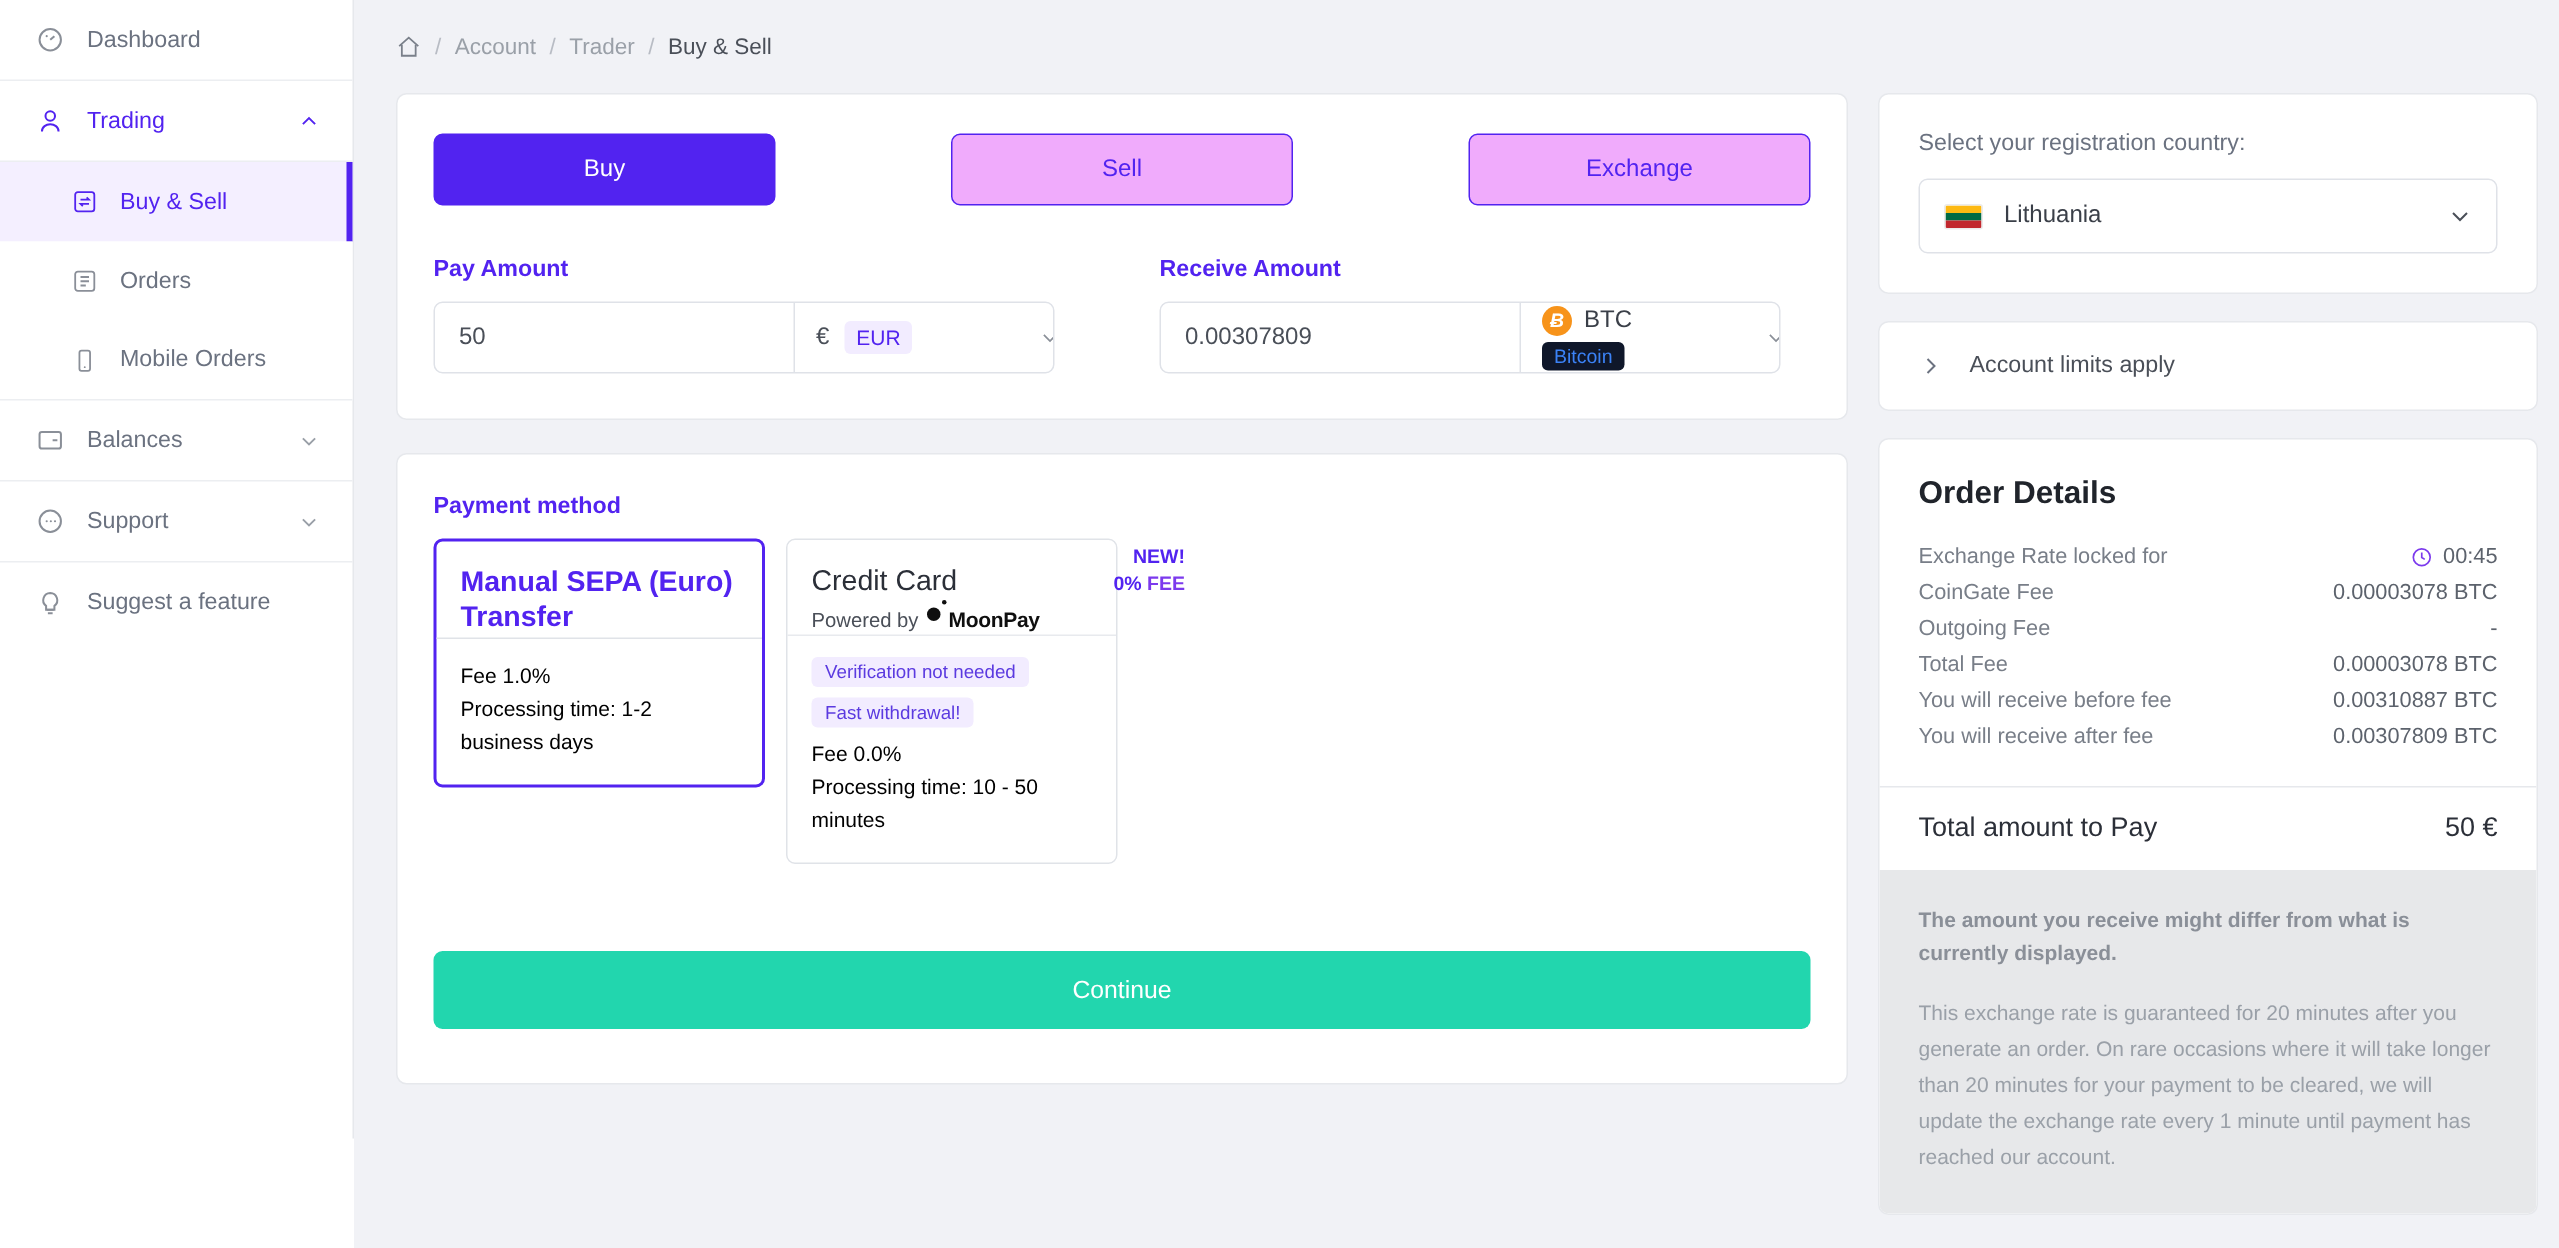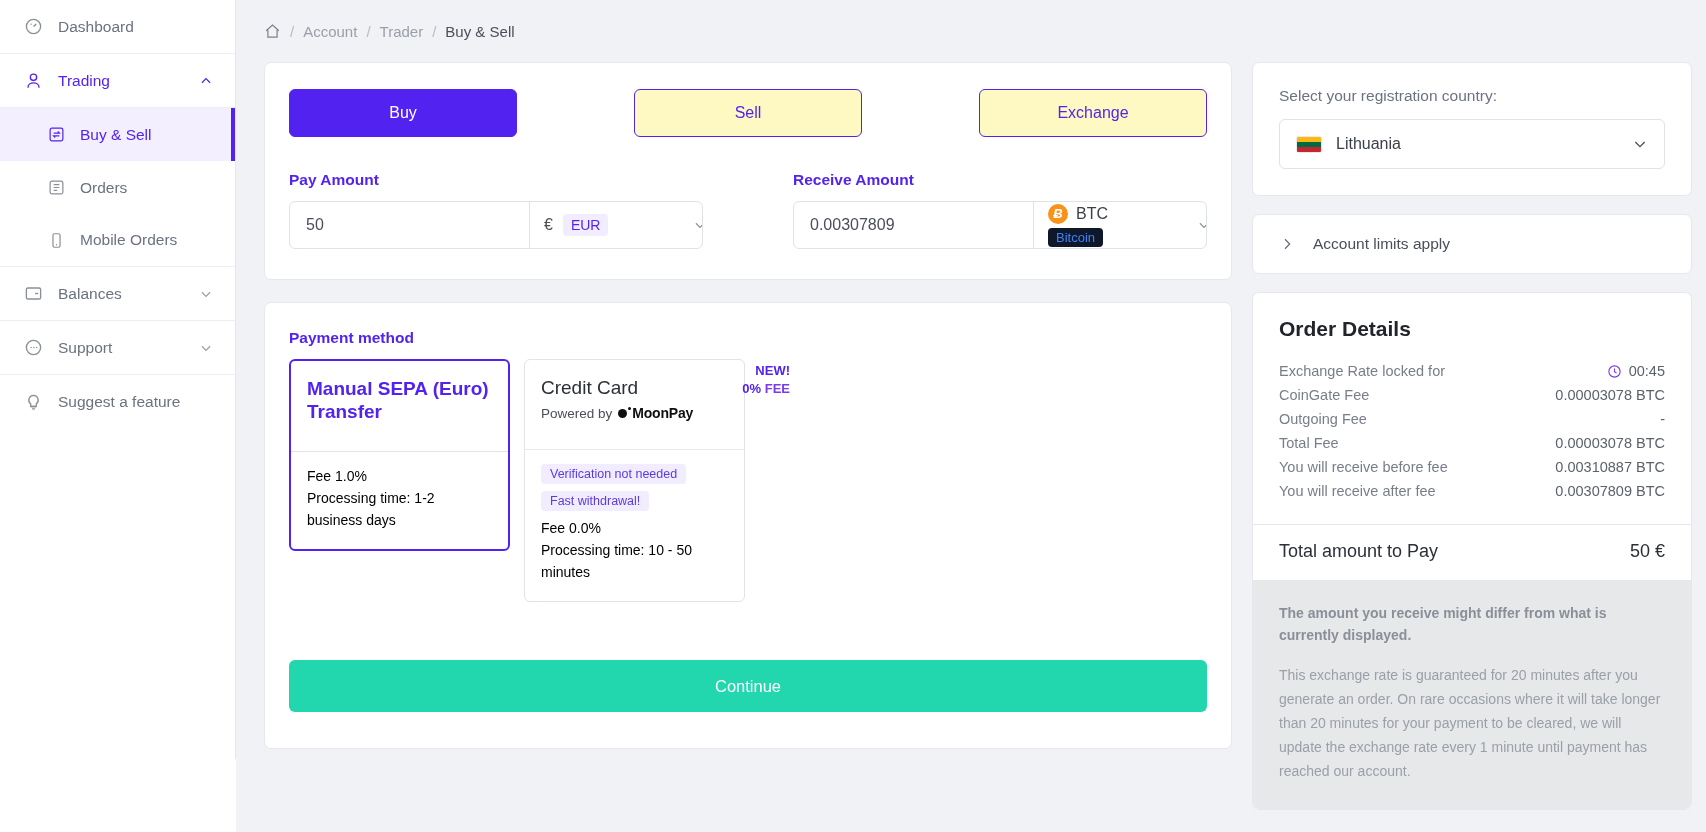--- a/index.html
+++ b/index.html
@@ -91,25 +91,25 @@
   }
 
   
   .panel-top { padding: 26px 24px 30px 24px; }
   .tabs { display: flex; gap: 0; justify-content: space-between; }
   .tab {
     width: 228px; height: 48px;
     border-radius: 6px;
     display: flex; align-items: center; justify-content: center;
     font-size: 16px; cursor: pointer;
-    border: 1px solid #5223f0; background: #fef9c3; color: #5223f0;
+    border: 1px solid #5223f0; background: #f0abfc; color: #5223f0;
   }
   .tab.active { background: #5223f0; color: #ffffff; }
 
-  .fields { display: flex; gap: 0; margin-top: 34px; justify-content: space-between; }
+  .fields { display: flex; gap: 0; margin-top: 34px; }
   .field-group { width: 414px; }
   .field-group.second { margin-left: 70px; }
   .field-label {
     color: #5223f0; font-size: 15.5px; font-weight: bold;
     margin-bottom: 12px;
   }
   .field-row {
     display: flex; height: 48px;
     border: 1px solid #dfe2e8; border-radius: 6px;
     overflow: hidden; background: #fff;
@@ -157,30 +157,30 @@
 
   
   .panel-pay { margin-top: 22px; padding: 26px 24px 36px 24px; }
   .pm-label { color: #5223f0; font-size: 15.5px; font-weight: bold; margin-bottom: 12px; }
   .pm-list { display: flex; gap: 14px; align-items: flex-start; }
   .pm-card {
     width: 221px; border-radius: 6px; background: #fff;
     border: 1px solid #e0e3e8; cursor: pointer; position: relative;
   }
   .pm-card.selected { border: 2px solid #5223f0; }
-  .pm-head { padding: 16px 16px 28px 16px; }
+  .pm-head { padding: 16px 16px 2px 16px; }
   .pm-card.selected .pm-head { border-bottom: 1px solid #e0e3e8; }
   .pm-card:not(.selected) .pm-head { border-bottom: 1px solid #e8eaee; }
   .pm-title {
     font-size: 19px; font-weight: bold; line-height: 1.22;
   }
   .pm-card.selected .pm-title { color: #5223f0; }
   .pm-card.alt .pm-title { color: #2b2f38; font-weight: normal; }
   .pm-sub { font-size: 13.5px; color: #4a4f58; margin-top: 6px; display: flex; align-items: center; }
-  .moonpay { display: inline-flex; align-items: center; margin-left: 6px; }
+  .moonpay { display: inline-flex; margin-left: 6px; }
   .moonpay .dot {
     width: 9px; height: 9px; border-radius: 50%; background: #0f0f0f;
     display: inline-block; margin-right: 1px;
   }
   .moonpay .tick {
     width: 3px; height: 3px; border-radius: 50%; background: #0f0f0f;
     display: inline-block; position: relative; top: -5px; margin-right: 1px;
   }
   .moonpay .mp-text { font-weight: bold; font-size: 14px; color: #0f0f0f; letter-spacing: -0.2px; }
   .pm-body { padding: 14px 16px 18px 16px; }

